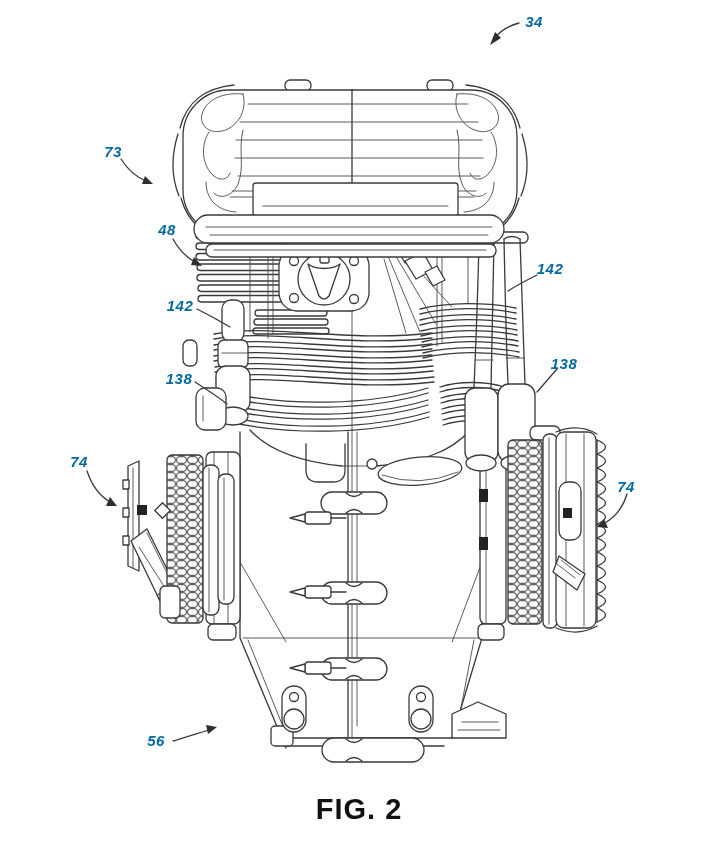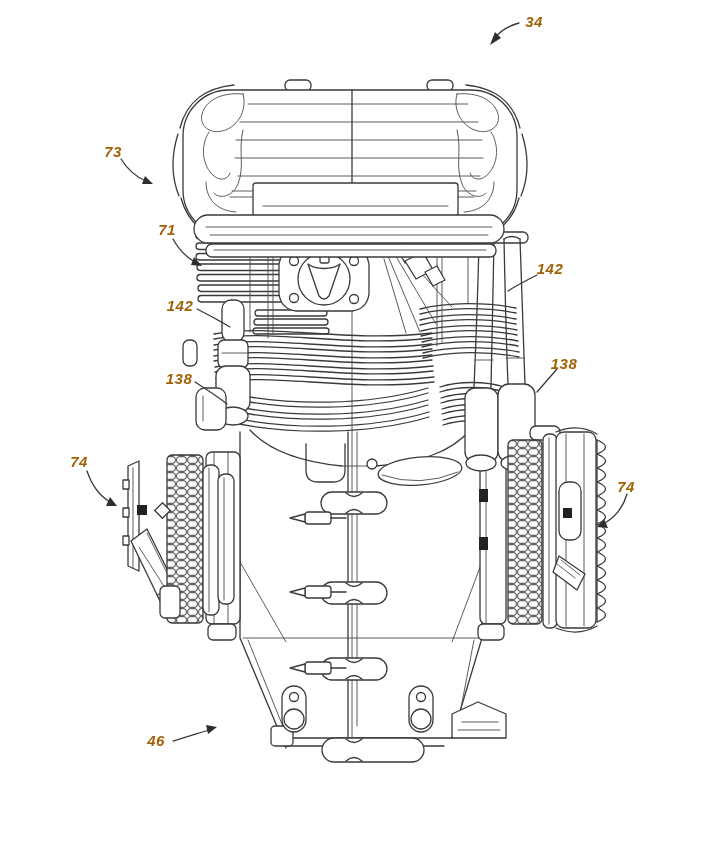--- a/index.html
+++ b/index.html
@@ -5,21 +5,21 @@
   html,body{margin:0;padding:0;background:#fff;}
   #page{position:relative;width:720px;height:845px;background:#ffffff;overflow:hidden;
         font-family:"Liberation Sans",sans-serif;}
   svg{position:absolute;left:0;top:0;}
   .ln{fill:none;stroke:#3a3a3a;stroke-width:1.3;stroke-linecap:round;stroke-linejoin:round;}
   .tn{fill:none;stroke:#4a4a4a;stroke-width:0.9;stroke-linecap:round;}
   .fw{fill:#ffffff;stroke:#3a3a3a;stroke-width:1.3;stroke-linejoin:round;}
   .bk{fill:#222222;stroke:none;}
   .ah{fill:#2e2e2e;stroke:none;}
   .ref{position:absolute;transform:translate(-50%,-50%);
-       font:italic 700 15px "Liberation Sans",sans-serif;color:#a16207;letter-spacing:.5px;
+       font:italic 700 15px "Liberation Sans",sans-serif;color:#0369a1;letter-spacing:.5px;
        white-space:nowrap;}
   .caption{position:absolute;transform:translate(-50%,-50%);
        font:700 29px "Liberation Sans",sans-serif;color:#111;letter-spacing:1px;white-space:nowrap;}
 </style>
 </head>
 <body>
 
 <div id="page">
 
 <svg width="720" height="845" viewBox="0 0 720 845">
@@ -285,23 +285,24 @@
     <polygon points="217,727 206,725 208,734" class="ah"></polygon>
     <path d="M197,309 C209,315 220,321 230,327" class="ln"></path>
     <path d="M195,382 C206,389 217,396 227,404" class="ln"></path>
     <path d="M537,275 C527,280 517,285 508,291" class="ln"></path>
     <path d="M557,369 C550,377 543,385 537,392" class="ln"></path>
   </g>
 </svg>
 
 <div class="ref" style="left:534px;top:21px">34</div>
 <div class="ref" style="left:113px;top:151px">73</div>
-<div class="ref" style="left:167px;top:229px">71</div>
+<div class="ref" style="left:167px;top:229px">48</div>
 <div class="ref" style="left:180px;top:305px">142</div>
 <div class="ref" style="left:179px;top:378px">138</div>
 <div class="ref" style="left:550px;top:268px">142</div>
 <div class="ref" style="left:564px;top:363px">138</div>
 <div class="ref" style="left:79px;top:461px">74</div>
 <div class="ref" style="left:626px;top:486px">74</div>
-<div class="ref" style="left:156px;top:740px">46</div>
-
+<div class="ref" style="left:156px;top:740px">56</div>
+
+<div class="caption" style="left:359px;top:809px">FIG. 2</div>
 
 </div>
 
 </body></html>

